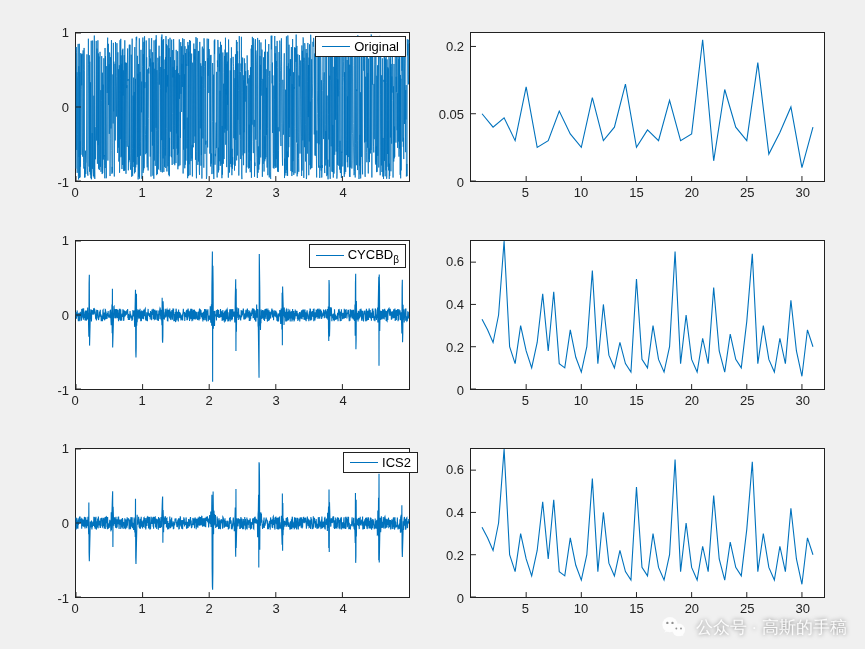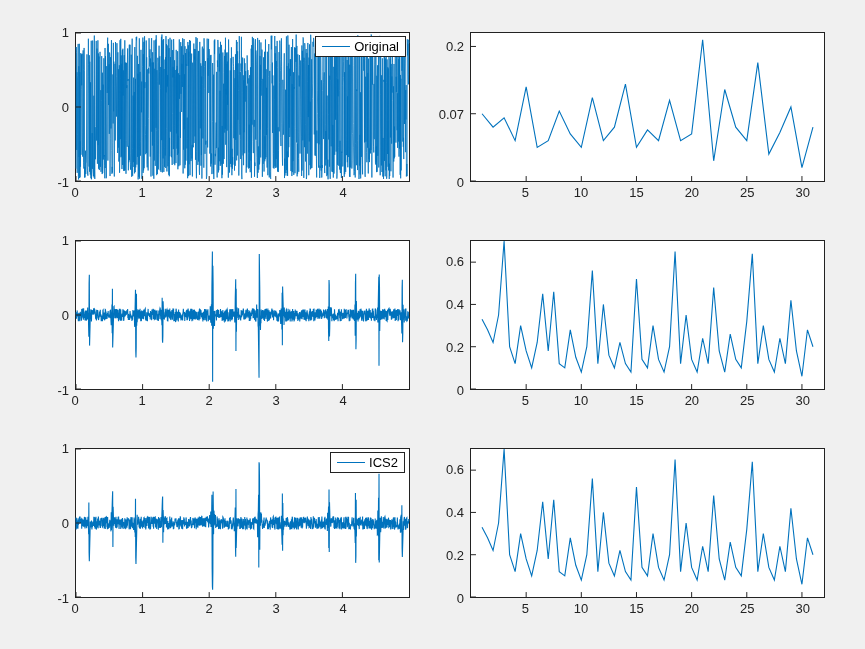--- a/index.html
+++ b/index.html
@@ -68,20 +68,33 @@
     width: 28px; height: 28px;
     opacity: 0.92;
   }
   .tick-mark { stroke: #222; stroke-width: 1; }
 </style>
 </head>
 <body>
 
 <div class="figure-area">
 
+  <div class="watermark">
+    <svg class="wm-icon" viewBox="0 0 24 24">
+      <circle cx="8.5" cy="10" r="6.5" fill="rgba(255,255,255,0.9)"></circle>
+      <circle cx="16" cy="14.5" r="5.5" fill="rgba(255,255,255,0.9)"></circle>
+      <circle cx="6.3" cy="8.5" r="1" fill="#888"></circle>
+      <circle cx="10.7" cy="8.5" r="1" fill="#888"></circle>
+      <circle cx="14" cy="13.3" r="0.8" fill="#888"></circle>
+      <circle cx="18" cy="13.3" r="0.8" fill="#888"></circle>
+      <path d="M5 15 L3.5 17 L6.5 15.5 Z" fill="rgba(255,255,255,0.9)"></path>
+      <path d="M19 18.5 L20.5 20 L18 19 Z" fill="rgba(255,255,255,0.9)"></path>
+    </svg>
+    <span>公众号 · 高斯的手稿</span>
+  </div>
 <div class="subplot" style="left: 75px; top: 32px; width: 335px; height: 150px;">
       <svg class="plot" viewBox="0 0 335 150" preserveAspectRatio="none">
         <path d="M0.00 137.48L0.24 14.19L0.48 19.72L0.72 118.51L0.96 39.77L1.20 141.73L1.44 103.23L1.68 45.48L1.92 43.25L2.16 11.08L2.39 145.37L2.63 148.48L2.87 33.67L3.11 125.55L3.35 10.96L3.59 146.96L3.83 39.67L4.07 146.22L4.31 109.79L4.55 135.53L4.79 20.45L5.03 123.42L5.27 57.46L5.51 21.66L5.75 53.05L5.99 33.49L6.23 21.01L6.47 115.42L6.70 125.32L6.94 101.24L7.18 17.61L7.42 37.09L7.66 131.45L7.90 137.41L8.14 15.15L8.38 38.13L8.62 146.44L8.86 135.88L9.10 146.35L9.34 133.38L9.58 119.27L9.82 142.90L10.06 131.39L10.30 131.30L10.54 119.68L10.78 78.12L11.02 21.67L11.25 135.64L11.49 139.62L11.73 142.91L11.97 144.58L12.21 43.80L12.45 5.81L12.69 31.74L12.93 60.94L13.17 135.40L13.41 22.52L13.65 140.58L13.89 29.09L14.13 61.34L14.37 143.49L14.61 50.02L14.85 145.27L15.09 147.27L15.33 7.84L15.56 148.27L15.80 143.20L16.04 139.72L16.28 101.41L16.52 137.68L16.76 7.63L17.00 113.61L17.24 136.25L17.48 145.08L17.72 143.82L17.96 63.56L18.20 146.48L18.44 2.60L18.68 138.27L18.92 147.94L19.16 95.46L19.40 113.38L19.64 127.96L19.87 95.08L20.11 51.81L20.35 8.00L20.59 108.99L20.83 39.31L21.07 15.81L21.31 96.61L21.55 132.52L21.79 42.39L22.03 7.41L22.27 113.65L22.51 20.70L22.75 137.60L22.99 26.42L23.23 23.90L23.47 138.90L23.71 128.40L23.95 27.20L24.19 19.10L24.42 122.97L24.66 135.62L24.90 57.94L25.14 140.70L25.38 120.61L25.62 68.42L25.86 23.42L26.10 82.36L26.34 142.98L26.58 40.23L26.82 141.93L27.06 135.61L27.30 52.31L27.54 128.19L27.78 57.35L28.02 25.63L28.26 125.21L28.50 123.67L28.73 134.40L28.97 147.24L29.21 15.19L29.45 136.84L29.69 23.42L29.93 60.11L30.17 128.20L30.41 147.23L30.65 146.01L30.89 33.63L31.13 37.56L31.37 60.80L31.61 14.52L31.85 4.72L32.09 129.29L32.33 42.86L32.57 10.95L32.81 72.97L33.05 54.68L33.28 31.71L33.52 102.24L33.76 19.77L34.00 21.99L34.24 144.97L34.48 106.59L34.72 24.55L34.96 29.72L35.20 96.78L35.44 21.34L35.68 7.19L35.92 119.41L36.16 142.74L36.40 135.67L36.64 141.50L36.88 111.43L37.12 42.01L37.36 91.70L37.59 10.00L37.83 79.35L38.07 28.97L38.31 128.95L38.55 145.44L38.79 116.54L39.03 54.52L39.27 31.23L39.51 108.85L39.75 9.20L39.99 23.05L40.23 43.04L40.47 54.72L40.71 84.69L40.95 44.24L41.19 10.32L41.43 32.76L41.67 104.48L41.90 121.59L42.14 19.57L42.38 97.73L42.62 116.20L42.86 36.71L43.10 130.29L43.34 122.75L43.58 32.69L43.82 141.65L44.06 130.14L44.30 7.30L44.54 107.56L44.78 46.25L45.02 5.94L45.26 125.93L45.50 22.70L45.74 125.04L45.98 31.10L46.22 137.90L46.45 19.80L46.69 17.19L46.93 133.77L47.17 15.92L47.41 63.42L47.65 37.94L47.89 139.71L48.13 64.06L48.37 23.29L48.61 22.39L48.85 139.59L49.09 7.39L49.33 139.16L49.57 109.06L49.81 29.92L50.05 80.95L50.29 142.66L50.53 109.10L50.76 30.21L51.00 55.79L51.24 52.97L51.48 115.28L51.72 26.42L51.96 15.68L52.20 48.69L52.44 46.62L52.68 139.16L52.92 114.42L53.16 130.99L53.40 35.62L53.64 11.87L53.88 128.90L54.12 27.54L54.36 11.92L54.60 133.12L54.84 138.49L55.08 131.16L55.31 122.26L55.55 22.02L55.79 32.51L56.03 145.75L56.27 26.91L56.51 5.72L56.75 117.00L56.99 144.73L57.23 111.75L57.47 63.41L57.71 130.94L57.95 45.21L58.19 135.71L58.43 131.32L58.67 59.77L58.91 142.26L59.15 14.28L59.39 135.44L59.62 141.01L59.86 46.42L60.10 136.22L60.34 13.49L60.58 4.12L60.82 7.29L61.06 3.74L61.30 133.38L61.54 45.49L61.78 23.16L62.02 125.54L62.26 41.31L62.50 148.39L62.74 140.60L62.98 31.41L63.22 145.77L63.46 114.78L63.70 5.39L63.93 147.63L64.17 114.86L64.41 39.52L64.65 110.07L64.89 124.30L65.13 38.37L65.37 17.07L65.61 51.60L65.85 80.39L66.09 49.22L66.33 147.86L66.57 106.16L66.81 33.72L67.05 14.39L67.29 4.61L67.53 141.77L67.77 21.52L68.01 139.18L68.25 8.94L68.48 137.06L68.72 128.60L68.96 3.31L69.20 55.85L69.44 49.87L69.68 93.50L69.92 102.68L70.16 122.85L70.40 109.51L70.64 7.57L70.88 121.53L71.12 24.60L71.36 132.67L71.60 136.16L71.84 133.41L72.08 36.80L72.32 126.51L72.56 139.34L72.79 86.62L73.03 35.42L73.27 41.02L73.51 5.28L73.75 24.03L73.99 23.39L74.23 33.91L74.47 16.59L74.71 125.29L74.95 25.89L75.19 30.05L75.43 145.47L75.67 23.88L75.91 5.51L76.15 5.10L76.39 100.08L76.63 29.89L76.87 114.09L77.11 19.48L77.34 144.63L77.58 92.63L77.82 29.79L78.06 131.51L78.30 147.73L78.54 7.45L78.78 129.21L79.02 110.66L79.26 36.21L79.50 111.41L79.74 134.67L79.98 18.82L80.22 6.70L80.46 96.08L80.70 2.25L80.94 98.97L81.18 144.06L81.42 37.68L81.65 49.15L81.89 142.91L82.13 113.34L82.37 25.12L82.61 30.12L82.85 138.28L83.09 97.48L83.33 28.74L83.57 12.86L83.81 52.33L84.05 39.03L84.29 23.58L84.53 122.89L84.77 139.23L85.01 56.46L85.25 34.45L85.49 140.90L85.73 30.71L85.96 3.91L86.20 108.60L86.44 1.53L86.68 133.32L86.92 141.33L87.16 18.36L87.40 7.24L87.64 127.14L87.88 21.61L88.12 6.09L88.36 140.82L88.60 36.53L88.84 116.24L89.08 135.67L89.32 127.92L89.56 26.94L89.80 124.17L90.04 24.57L90.28 136.84L90.51 3.11L90.75 60.22L90.99 11.20L91.23 97.09L91.47 140.34L91.71 12.61L91.95 54.27L92.19 42.71L92.43 135.14L92.67 89.86L92.91 6.31L93.15 130.29L93.39 143.76L93.63 15.35L93.87 145.17L94.11 106.25L94.35 124.96L94.59 4.85L94.82 100.05L95.06 24.38L95.30 34.32L95.54 35.07L95.78 108.85L96.02 125.85L96.26 6.74L96.50 119.40L96.74 133.74L96.98 81.33L97.22 17.30L97.46 45.05L97.70 34.35L97.94 117.69L98.18 6.12L98.42 17.17L98.66 132.69L98.90 93.60L99.14 27.66L99.37 134.00L99.61 87.88L99.85 37.49L100.09 46.59L100.33 109.52L100.57 131.86L100.81 17.10L101.05 101.79L101.29 36.37L101.53 117.20L101.77 33.34L102.01 123.68L102.25 18.46L102.49 138.12L102.73 104.20L102.97 122.01L103.21 40.78L103.45 135.03L103.68 26.88L103.92 6.49L104.16 66.69L104.40 42.62L104.64 134.04L104.88 79.98L105.12 106.40L105.36 9.26L105.60 61.66L105.84 34.75L106.08 13.47L106.32 80.03L106.56 31.22L106.80 44.60L107.04 54.66L107.28 5.31L107.52 36.11L107.76 142.40L107.99 22.15L108.23 118.28L108.47 26.21L108.71 6.09L108.95 97.62L109.19 41.82L109.43 137.10L109.67 13.44L109.91 133.53L110.15 20.30L110.39 34.24L110.63 129.36L110.87 31.83L111.11 33.17L111.35 16.10L111.59 117.00L111.83 85.73L112.07 107.09L112.31 147.18L112.54 9.10L112.78 33.39L113.02 12.54L113.26 145.05L113.50 18.94L113.74 133.06L113.98 25.11L114.22 7.08L114.46 11.82L114.70 144.08L114.94 108.32L115.18 7.94L115.42 123.95L115.66 129.78L115.90 128.83L116.14 27.83L116.38 20.86L116.62 127.21L116.85 113.36L117.09 145.43L117.33 30.08L117.57 50.49L117.81 112.99L118.05 115.82L118.29 40.59L118.53 10.67L118.77 111.44L119.01 16.14L119.25 26.95L119.49 23.99L119.73 104.78L119.97 16.40L120.21 128.48L120.45 86.91L120.69 4.15L120.93 135.09L121.17 147.25L121.40 120.42L121.64 15.81L121.88 5.24L122.12 28.34L122.36 29.27L122.60 133.74L122.84 27.44L123.08 18.47L123.32 130.26L123.56 18.11L123.80 51.52L124.04 139.76L124.28 143.75L124.52 9.02L124.76 33.71L125.00 96.62L125.24 57.48L125.48 30.73L125.71 134.48L125.95 33.30L126.19 123.75L126.43 44.16L126.67 147.57L126.91 16.39L127.15 13.81L127.39 51.85L127.63 106.86L127.87 47.98L128.11 15.86L128.35 44.36L128.59 136.53L128.83 5.38L129.07 25.35L129.31 34.04L129.55 56.40L129.79 122.49L130.03 53.74L130.26 28.41L130.50 113.09L130.74 109.13L130.98 120.42L131.22 147.81L131.46 145.42L131.70 144.46L131.94 5.69L132.18 28.62L132.42 115.98L132.66 25.52L132.90 43.42L133.14 25.15L133.38 5.94L133.62 60.78L133.86 16.22L134.10 18.11L134.34 37.33L134.57 122.19L134.81 117.07L135.05 22.72L135.29 88.93L135.53 135.33L135.77 22.19L136.01 132.45L136.25 122.09L136.49 122.42L136.73 143.00L136.97 134.48L137.21 89.64L137.45 30.41L137.69 43.21L137.93 97.83L138.17 142.60L138.41 42.25L138.65 148.01L138.88 29.83L139.12 7.50L139.36 21.42L139.60 6.52L139.84 133.50L140.08 122.47L140.32 124.84L140.56 117.99L140.80 105.40L141.04 90.74L141.28 116.58L141.52 39.40L141.76 105.53L142.00 146.41L142.24 27.83L142.48 34.38L142.72 7.06L142.96 12.93L143.20 141.33L143.43 116.27L143.67 139.10L143.91 14.35L144.15 39.00L144.39 20.99L144.63 130.02L144.87 58.55L145.11 134.68L145.35 8.94L145.59 25.93L145.83 133.14L146.07 132.18L146.31 12.06L146.55 18.14L146.79 147.15L147.03 94.19L147.27 143.60L147.51 33.47L147.74 19.75L147.98 39.75L148.22 132.54L148.46 51.42L148.70 66.11L148.94 127.75L149.18 31.01L149.42 23.24L149.66 100.97L149.90 16.79L150.14 97.15L150.38 4.78L150.62 113.22L150.86 56.64L151.10 62.30L151.34 19.84L151.58 135.91L151.82 31.21L152.06 98.92L152.29 28.95L152.53 72.82L152.77 19.66L153.01 82.44L153.25 146.63L153.49 6.59L153.73 26.23L153.97 98.76L154.21 126.68L154.45 141.45L154.69 127.32L154.93 114.45L155.17 37.85L155.41 132.63L155.65 58.18L155.89 25.54L156.13 135.96L156.37 14.51L156.60 106.43L156.84 144.14L157.08 117.34L157.32 137.60L157.56 125.75L157.80 133.45L158.04 24.17L158.28 30.94L158.52 34.11L158.76 106.61L159.00 37.56L159.24 98.92L159.48 139.45L159.72 55.28L159.96 45.85L160.20 134.60L160.44 21.52L160.68 108.29L160.91 31.10L161.15 37.40L161.39 7.10L161.63 129.10L161.87 11.68L162.11 9.02L162.35 124.13L162.59 18.49L162.83 88.00L163.07 30.75L163.31 41.79L163.55 58.30L163.79 144.48L164.03 122.80L164.27 3.18L164.51 26.71L164.75 92.86L164.99 103.14L165.23 39.56L165.46 108.24L165.70 127.76L165.94 30.92L166.18 38.87L166.42 3.87L166.66 142.98L166.90 148.09L167.14 60.39L167.38 37.25L167.62 24.90L167.86 120.96L168.10 124.12L168.34 42.90L168.58 133.96L168.82 47.88L169.06 100.57L169.30 25.74L169.54 36.50L169.77 121.88L170.01 30.58L170.25 69.61L170.49 47.23L170.73 38.65L170.97 56.97L171.21 141.57L171.45 132.23L171.69 53.53L171.93 136.27L172.17 22.72L172.41 43.62L172.65 51.18L172.89 37.56L173.13 43.17L173.37 121.99L173.61 137.34L173.85 45.99L174.09 120.78L174.32 92.94L174.56 136.74L174.80 42.71L175.04 122.30L175.28 141.08L175.52 34.68L175.76 106.56L176.00 129.31L176.24 15.88L176.48 146.75L176.72 12.27L176.96 54.05L177.20 92.89L177.44 3.94L177.68 29.60L177.92 95.08L178.16 109.92L178.40 121.72L178.63 5.37L178.87 8.20L179.11 95.05L179.35 88.12L179.59 145.70L179.83 131.28L180.07 134.79L180.31 13.38L180.55 6.22L180.79 107.97L181.03 17.72L181.27 22.15L181.51 31.49L181.75 109.17L181.99 126.41L182.23 139.24L182.47 146.94L182.71 5.01L182.94 63.97L183.18 141.60L183.42 114.93L183.66 128.96L183.90 138.50L184.14 125.34L184.38 7.04L184.62 133.16L184.86 129.49L185.10 23.18L185.34 97.85L185.58 32.26L185.82 126.12L186.06 9.55L186.30 63.53L186.54 48.43L186.78 23.14L187.02 16.80L187.26 17.97L187.49 145.75L187.73 63.08L187.97 46.51L188.21 132.67L188.45 126.68L188.69 24.68L188.93 102.92L189.17 140.43L189.41 123.63L189.65 19.03L189.89 130.02L190.13 104.66L190.37 127.87L190.61 6.56L190.85 118.04L191.09 125.88L191.33 36.81L191.57 103.30L191.80 55.55L192.04 124.18L192.28 136.40L192.52 19.01L192.76 96.94L193.00 144.16L193.24 126.62L193.48 44.03L193.72 20.21L193.96 11.17L194.20 46.58L194.44 146.36L194.68 108.32L194.92 38.43L195.16 116.35L195.40 140.18L195.64 146.47L195.88 147.82L196.12 30.74L196.35 2.77L196.59 16.60L196.83 5.12L197.07 2.76L197.31 51.06L197.55 29.95L197.79 101.29L198.03 42.94L198.27 123.62L198.51 136.74L198.75 122.39L198.99 53.33L199.23 137.46L199.47 131.48L199.71 67.50L199.95 3.05L200.19 135.12L200.43 20.48L200.66 30.49L200.90 136.78L201.14 13.29L201.38 127.75L201.62 28.33L201.86 86.77L202.10 136.19L202.34 8.03L202.58 34.88L202.82 140.39L203.06 119.12L203.30 95.49L203.54 140.92L203.78 119.14L204.02 101.07L204.26 19.39L204.50 99.66L204.74 50.35L204.97 7.68L205.21 10.73L205.45 26.81L205.69 37.84L205.93 105.83L206.17 114.55L206.41 47.36L206.65 5.40L206.89 34.18L207.13 91.45L207.37 114.82L207.61 127.49L207.85 134.39L208.09 47.46L208.33 56.17L208.57 103.10L208.81 100.35L209.05 85.19L209.29 34.48L209.52 20.56L209.76 147.01L210.00 127.28L210.24 144.47L210.48 108.65L210.72 57.46L210.96 135.52L211.20 141.91L211.44 48.62L211.68 3.44L211.92 138.99L212.16 33.43L212.40 144.58L212.64 120.08L212.88 144.77L213.12 2.49L213.36 13.78L213.60 125.87L213.83 30.78L214.07 115.76L214.31 11.89L214.55 95.96L214.79 36.23L215.03 105.40L215.27 102.81L215.51 26.60L215.75 43.67L215.99 26.81L216.23 139.93L216.47 30.36L216.71 14.24L216.95 106.25L217.19 144.97L217.43 51.66L217.67 141.03L217.91 6.13L218.15 129.89L218.38 129.64L218.62 105.39L218.86 39.81L219.10 143.82L219.34 54.93L219.58 56.46L219.82 14.55L220.06 95.19L220.30 142.13L220.54 96.41L220.78 14.94L221.02 21.17L221.26 29.25L221.50 1.61L221.74 35.15L221.98 110.92L222.22 13.09L222.46 145.29L222.69 112.20L222.93 142.71L223.17 21.65L223.41 38.75L223.65 100.47L223.89 127.32L224.13 140.68L224.37 43.03L224.61 54.19L224.85 22.33L225.09 33.17L225.33 122.19L225.57 67.06L225.81 43.52L226.05 27.88L226.29 85.81L226.53 104.73L226.77 122.98L227.01 144.93L227.24 12.62L227.48 139.40L227.72 18.05L227.96 33.46L228.20 108.80L228.44 4.47L228.68 5.52L228.92 29.98L229.16 146.88L229.40 25.12L229.64 98.10L229.88 115.70L230.12 10.29L230.36 13.78L230.60 27.71L230.84 130.23L231.08 92.87L231.32 21.18L231.55 16.23L231.79 148.03L232.03 145.49L232.27 20.16L232.51 66.07L232.75 122.21L232.99 48.88L233.23 10.10L233.47 42.43L233.71 85.09L233.95 32.44L234.19 144.17L234.43 24.90L234.67 109.96L234.91 11.51L235.15 44.25L235.39 133.97L235.63 69.71L235.86 138.18L236.10 1.77L236.34 10.65L236.58 137.11L236.82 55.88L237.06 26.66L237.30 136.78L237.54 125.75L237.78 66.27L238.02 50.75L238.26 9.04L238.50 9.06L238.74 13.86L238.98 4.98L239.22 6.53L239.46 14.78L239.70 102.82L239.94 21.56L240.18 20.72L240.41 124.15L240.65 22.77L240.89 122.90L241.13 124.35L241.37 9.48L241.61 121.51L241.85 127.00L242.09 146.42L242.33 98.85L242.57 111.73L242.81 81.39L243.05 57.85L243.29 4.52L243.53 5.26L243.77 44.51L244.01 136.46L244.25 10.20L244.49 112.90L244.72 21.62L244.96 85.90L245.20 146.92L245.44 134.31L245.68 136.81L245.92 134.47L246.16 18.60L246.40 43.44L246.64 139.49L246.88 47.88L247.12 146.41L247.36 146.44L247.60 133.84L247.84 136.72L248.08 58.04L248.32 39.21L248.56 21.55L248.80 50.14L249.04 107.49L249.27 52.60L249.51 44.11L249.75 39.93L249.99 135.97L250.23 141.96L250.47 6.69L250.71 5.05L250.95 93.16L251.19 134.28L251.43 99.31L251.67 128.31L251.91 9.20L252.15 128.27L252.39 145.06L252.63 63.45L252.87 143.64L253.11 137.18L253.35 128.38L253.58 148.26L253.82 19.07L254.06 82.42L254.30 107.91L254.54 20.50L254.78 6.11L255.02 135.44L255.26 43.29L255.50 141.28L255.74 147.81L255.98 5.05L256.22 47.45L256.46 47.96L256.70 114.86L256.94 20.31L257.18 17.67L257.42 140.49L257.66 104.86L257.89 17.19L258.13 140.95L258.37 93.16L258.61 104.89L258.85 146.56L259.09 135.47L259.33 34.27L259.57 142.50L259.81 6.58L260.05 33.57L260.29 123.50L260.53 22.75L260.77 30.51L261.01 87.88L261.25 3.84L261.49 19.21L261.73 120.22L261.97 5.76L262.21 45.20L262.44 147.60L262.68 142.70L262.92 23.41L263.16 133.64L263.40 46.91L263.64 64.18L263.88 15.71L264.12 116.47L264.36 134.55L264.60 123.29L264.84 58.14L265.08 5.65L265.32 138.40L265.56 109.25L265.80 139.49L266.04 141.96L266.28 130.96L266.52 17.35L266.75 104.36L266.99 146.91L267.23 120.32L267.47 121.36L267.71 15.61L267.95 23.76L268.19 52.82L268.43 135.28L268.67 50.72L268.91 45.28L269.15 29.28L269.39 20.34L269.63 5.16L269.87 145.82L270.11 39.72L270.35 143.04L270.59 121.16L270.83 8.62L271.07 132.85L271.30 140.76L271.54 30.69L271.78 16.76L272.02 123.78L272.26 123.67L272.50 103.98L272.74 27.36L272.98 130.96L273.22 64.12L273.46 136.09L273.70 15.56L273.94 125.71L274.18 15.90L274.42 13.77L274.66 19.72L274.90 88.43L275.14 145.48L275.38 32.17L275.61 145.93L275.85 16.71L276.09 23.24L276.33 136.34L276.57 103.79L276.81 99.01L277.05 22.73L277.29 51.74L277.53 137.40L277.77 129.22L278.01 101.96L278.25 16.25L278.49 13.83L278.73 32.69L278.97 91.52L279.21 116.50L279.45 137.76L279.69 144.08L279.92 143.22L280.16 140.43L280.40 4.96L280.64 56.23L280.88 146.44L281.12 111.94L281.36 21.78L281.60 4.92L281.84 112.99L282.08 134.02L282.32 57.33L282.56 58.67L282.80 3.17L283.04 109.09L283.28 138.93L283.52 2.37L283.76 17.41L284.00 14.08L284.24 6.43L284.47 11.78L284.71 147.98L284.95 7.97L285.19 8.53L285.43 134.49L285.67 103.28L285.91 143.42L286.15 60.10L286.39 147.41L286.63 101.37L286.87 13.07L287.11 125.57L287.35 6.76L287.59 5.88L287.83 124.92L288.07 133.15L288.31 143.24L288.55 32.41L288.78 9.61L289.02 7.93L289.26 25.76L289.50 38.22L289.74 3.19L289.98 22.68L290.22 110.89L290.46 10.59L290.70 143.29L290.94 145.81L291.18 96.45L291.42 44.28L291.66 110.23L291.90 27.91L292.14 5.30L292.38 121.22L292.62 130.96L292.86 100.47L293.10 11.84L293.33 116.28L293.57 40.50L293.81 94.57L294.05 142.36L294.29 25.95L294.53 85.76L294.77 127.99L295.01 116.95L295.25 130.85L295.49 57.71L295.73 9.58L295.97 34.93L296.21 122.08L296.45 6.40L296.69 118.52L296.93 1.50L297.17 1.87L297.41 4.85L297.64 146.44L297.88 11.90L298.12 52.26L298.36 9.77L298.60 17.01L298.84 43.60L299.08 106.97L299.32 114.76L299.56 121.09L299.80 51.64L300.04 107.60L300.28 57.83L300.52 31.58L300.76 21.73L301.00 98.09L301.24 131.98L301.48 133.32L301.72 22.71L301.95 130.53L302.19 114.94L302.43 141.01L302.67 43.35L302.91 140.67L303.15 44.34L303.39 32.72L303.63 124.52L303.87 47.65L304.11 40.93L304.35 4.73L304.59 136.29L304.83 31.72L305.07 23.60L305.31 15.95L305.55 2.92L305.79 23.85L306.03 144.18L306.27 62.62L306.50 12.26L306.74 92.07L306.98 102.79L307.22 134.25L307.46 42.86L307.70 140.83L307.94 140.05L308.18 25.66L308.42 123.80L308.66 145.54L308.90 106.37L309.14 129.57L309.38 147.90L309.62 47.49L309.86 49.46L310.10 12.58L310.34 129.66L310.58 8.51L310.81 139.41L311.05 145.23L311.29 25.89L311.53 108.14L311.77 139.28L312.01 8.62L312.25 50.12L312.49 147.72L312.73 145.17L312.97 26.74L313.21 47.86L313.45 122.64L313.69 34.68L313.93 135.58L314.17 35.95L314.41 139.26L314.65 124.11L314.89 11.60L315.13 147.94L315.36 132.44L315.60 144.89L315.84 43.17L316.08 26.13L316.32 105.85L316.56 9.27L316.80 140.18L317.04 31.33L317.28 33.98L317.52 112.13L317.76 44.07L318.00 60.45L318.24 5.64L318.48 29.83L318.72 68.54L318.96 146.51L319.20 93.87L319.44 54.07L319.67 130.26L319.91 31.41L320.15 127.06L320.39 94.83L320.63 125.54L320.87 47.73L321.11 11.55L321.35 9.47L321.59 25.71L321.83 111.09L322.07 44.39L322.31 59.92L322.55 3.33L322.79 36.28L323.03 98.58L323.27 61.07L323.51 116.40L323.75 42.83L323.98 19.21L324.22 107.81L324.46 109.99L324.70 26.44L324.94 125.30L325.18 15.71L325.42 117.35L325.66 4.07L325.90 89.54L326.14 143.75L326.38 42.53L326.62 147.30L326.86 46.38L327.10 139.27L327.34 14.33L327.58 8.41L327.82 38.22L328.06 36.06L328.30 9.11L328.53 10.79L328.77 110.04L329.01 8.00L329.25 115.38L329.49 106.20L329.73 127.78L329.97 12.20L330.21 3.18L330.45 92.22L330.69 38.46L330.93 30.91L331.17 8.41L331.41 120.78L331.65 57.88L331.89 87.66L332.13 52.77L332.37 145.40L332.61 140.64L332.84 132.72L333.08 145.09L333.32 6.35L333.56 22.71L333.80 17.94L334.04 10.66L334.28 41.82L334.52 52.03L334.76 6.80L335.00 10.16" fill="none" stroke="#0072bd" stroke-width="0.8"></path>
         <line x1="0" x2="0" y1="150" y2="145" class="tick-mark"></line>
         <line x1="67" x2="67" y1="150" y2="145" class="tick-mark"></line>
         <line x1="134" x2="134" y1="150" y2="145" class="tick-mark"></line>
         <line x1="201" x2="201" y1="150" y2="145" class="tick-mark"></line>
         <line x1="268" x2="268" y1="150" y2="145" class="tick-mark"></line>
         <line y1="150" y2="150" x1="0" x2="5" class="tick-mark"></line>
         <line y1="75" y2="75" x1="0" x2="5" class="tick-mark"></line>
@@ -114,21 +127,21 @@
         <line y1="13.636363636363626" y2="13.636363636363626" x1="0" x2="5" class="tick-mark"></line>
       </svg>
     </div>
     <div class="axis-label xtick" style="left: 525.469px; top: 185px;">5</div>
     <div class="axis-label xtick" style="left: 580.938px; top: 185px;">10</div>
     <div class="axis-label xtick" style="left: 636.406px; top: 185px;">15</div>
     <div class="axis-label xtick" style="left: 691.875px; top: 185px;">20</div>
     <div class="axis-label xtick" style="left: 747.344px; top: 185px;">25</div>
     <div class="axis-label xtick" style="left: 802.812px; top: 185px;">30</div>
     <div class="axis-label ytick" style="right: 401px; top: 182px;">0</div>
-    <div class="axis-label ytick" style="right: 401px; top: 113.818px;">0.07</div>
+    <div class="axis-label ytick" style="right: 401px; top: 113.818px;">0.05</div>
     <div class="axis-label ytick" style="right: 401px; top: 45.6364px;">0.2</div>
     <div class="subplot" style="left: 75px; top: 240px; width: 335px; height: 150px;">
       <svg class="plot" viewBox="0 0 335 150" preserveAspectRatio="none">
         <path d="M0.00 72.20L0.24 73.94L0.48 78.83L0.72 72.46L0.96 73.23L1.20 70.35L1.44 76.42L1.68 74.87L1.92 73.43L2.16 78.17L2.39 81.26L2.63 80.26L2.87 72.79L3.11 74.39L3.35 73.22L3.59 77.04L3.83 81.39L4.07 79.04L4.31 71.65L4.55 74.17L4.79 72.76L5.03 75.61L5.27 73.57L5.51 80.71L5.75 68.86L5.99 76.73L6.23 69.52L6.47 68.47L6.70 73.24L6.94 78.33L7.18 69.47L7.42 79.80L7.66 68.28L7.90 78.01L8.14 71.42L8.38 75.54L8.62 76.60L8.86 76.53L9.10 80.56L9.34 76.48L9.58 70.54L9.82 75.90L10.06 71.13L10.30 80.71L10.54 79.72L10.78 70.58L11.02 79.34L11.25 74.38L11.49 79.43L11.73 67.46L11.97 77.77L12.21 78.50L12.45 72.67L12.69 87.16L12.93 96.99L13.17 43.19L13.41 34.14L13.65 106.03L13.89 96.20L14.13 86.37L14.37 76.54L14.61 74.40L14.85 70.11L15.09 69.28L15.33 75.88L15.56 81.63L15.80 71.78L16.04 70.97L16.28 70.13L16.52 71.36L16.76 72.28L17.00 74.75L17.24 72.36L17.48 72.90L17.72 68.30L17.96 74.28L18.20 73.68L18.44 70.83L18.68 69.21L18.92 69.65L19.16 72.50L19.40 72.43L19.64 76.91L19.87 79.33L20.11 78.15L20.35 74.63L20.59 80.48L20.83 69.77L21.07 78.58L21.31 73.28L21.55 75.38L21.79 69.97L22.03 71.42L22.27 74.76L22.51 79.23L22.75 80.11L22.99 78.02L23.23 77.23L23.47 76.81L23.71 71.36L23.95 73.28L24.19 75.45L24.42 69.59L24.66 76.78L24.90 74.04L25.14 75.75L25.38 81.43L25.62 76.38L25.86 75.50L26.10 80.68L26.34 79.94L26.58 81.24L26.82 78.95L27.06 70.19L27.30 69.86L27.54 79.36L27.78 75.49L28.02 74.00L28.26 75.19L28.50 72.53L28.73 80.39L28.97 78.58L29.21 77.34L29.45 69.39L29.69 69.63L29.93 79.23L30.17 71.49L30.41 75.08L30.65 75.04L30.89 74.86L31.13 79.00L31.37 77.53L31.61 73.52L31.85 72.76L32.09 75.50L32.33 70.88L32.57 75.43L32.81 76.64L33.05 77.60L33.28 75.54L33.52 74.62L33.76 77.54L34.00 75.39L34.24 70.39L34.48 78.24L34.72 69.57L34.96 74.08L35.20 81.41L35.44 85.41L35.68 76.53L35.92 77.47L36.16 64.49L36.40 93.55L36.64 48.41L36.88 107.87L37.12 99.82L37.36 91.78L37.59 83.74L37.83 74.30L38.07 66.47L38.31 66.14L38.55 73.40L38.79 71.39L39.03 78.23L39.27 69.04L39.51 74.39L39.75 77.10L39.99 77.50L40.23 72.66L40.47 68.84L40.71 77.71L40.95 74.07L41.19 68.95L41.43 70.88L41.67 78.07L41.90 76.90L42.14 70.07L42.38 73.72L42.62 79.60L42.86 81.23L43.10 74.88L43.34 79.79L43.58 68.60L43.82 78.12L44.06 73.73L44.30 68.71L44.54 79.29L44.78 80.85L45.02 69.34L45.26 79.79L45.50 78.00L45.74 77.49L45.98 80.85L46.22 75.12L46.45 73.51L46.69 74.55L46.93 76.88L47.17 69.29L47.41 75.48L47.65 69.78L47.89 80.86L48.13 80.28L48.37 76.53L48.61 75.57L48.85 70.35L49.09 76.87L49.33 71.42L49.57 71.50L49.81 75.62L50.05 71.32L50.29 72.87L50.53 74.99L50.76 72.19L51.00 73.52L51.24 70.03L51.48 73.61L51.72 72.69L51.96 68.91L52.20 78.04L52.44 75.48L52.68 80.15L52.92 73.89L53.16 76.20L53.40 75.32L53.64 78.58L53.88 79.99L54.12 77.83L54.36 71.09L54.60 74.05L54.84 75.55L55.08 75.18L55.31 77.30L55.55 78.49L55.79 77.57L56.03 75.52L56.27 80.94L56.51 76.54L56.75 79.23L56.99 79.85L57.23 70.06L57.47 71.69L57.71 76.39L57.95 71.84L58.19 72.24L58.43 71.17L58.67 70.93L58.91 84.99L59.15 87.10L59.39 70.96L59.62 60.24L59.86 49.51L60.10 111.21L60.34 118.07L60.58 107.35L60.82 53.37L61.06 85.90L61.30 74.82L61.54 82.32L61.78 77.57L62.02 71.96L62.26 69.16L62.50 74.43L62.74 70.24L62.98 77.56L63.22 78.22L63.46 77.81L63.70 69.95L63.93 77.96L64.17 74.13L64.41 68.57L64.65 79.08L64.89 74.62L65.13 81.31L65.37 71.33L65.61 79.56L65.85 79.89L66.09 71.26L66.33 71.49L66.57 77.50L66.81 78.85L67.05 71.09L67.29 74.43L67.53 70.58L67.77 75.60L68.01 79.17L68.25 69.48L68.48 70.66L68.72 76.27L68.96 72.50L69.20 71.90L69.44 68.96L69.68 68.51L69.92 78.21L70.16 80.48L70.40 78.92L70.64 78.65L70.88 79.70L71.12 72.26L71.36 81.07L71.60 77.01L71.84 81.41L72.08 74.93L72.32 72.67L72.56 68.82L72.79 75.69L73.03 73.73L73.27 73.37L73.51 73.74L73.75 73.78L73.99 77.10L74.23 73.55L74.47 75.01L74.71 79.52L74.95 70.90L75.19 73.73L75.43 73.29L75.67 73.00L75.91 77.26L76.15 80.20L76.39 69.51L76.63 72.06L76.87 75.06L77.11 70.16L77.34 71.49L77.58 68.70L77.82 79.01L78.06 75.05L78.30 70.00L78.54 70.27L78.78 80.41L79.02 71.52L79.26 79.14L79.50 69.70L79.74 78.96L79.98 71.49L80.22 78.72L80.46 79.91L80.70 70.79L80.94 73.83L81.18 74.78L81.42 70.28L81.65 73.52L81.89 80.20L82.13 75.79L82.37 75.32L82.61 80.49L82.85 80.48L83.09 78.91L83.33 70.40L83.57 79.13L83.81 75.46L84.05 74.10L84.29 69.36L84.53 68.09L84.77 68.64L85.01 73.94L85.25 79.08L85.49 69.76L85.73 80.24L85.96 78.81L86.20 78.27L86.44 85.41L86.68 57.44L86.92 99.71L87.16 103.14L87.40 95.99L87.64 61.15L87.88 68.30L88.12 72.85L88.36 72.19L88.60 78.77L88.84 78.99L89.08 77.61L89.32 76.60L89.56 76.79L89.80 68.78L90.04 72.05L90.28 77.40L90.51 76.40L90.75 75.98L90.99 74.63L91.23 69.87L91.47 69.34L91.71 71.76L91.95 80.98L92.19 76.96L92.43 81.59L92.67 69.53L92.91 74.54L93.15 76.62L93.39 75.27L93.63 70.02L93.87 76.99L94.11 77.35L94.35 68.45L94.59 78.89L94.82 72.98L95.06 72.65L95.30 80.06L95.54 79.54L95.78 74.96L96.02 72.90L96.26 71.49L96.50 70.04L96.74 76.54L96.98 79.81L97.22 73.79L97.46 69.60L97.70 70.00L97.94 71.01L98.18 68.48L98.42 81.31L98.66 73.92L98.90 75.82L99.14 80.97L99.37 78.40L99.61 76.43L99.85 72.07L100.09 81.68L100.33 81.64L100.57 69.61L100.81 68.59L101.05 72.71L101.29 71.40L101.53 80.49L101.77 76.29L102.01 76.64L102.25 71.81L102.49 77.19L102.73 75.93L102.97 81.52L103.21 69.53L103.45 74.15L103.68 76.92L103.92 76.89L104.16 77.70L104.40 72.05L104.64 78.34L104.88 73.03L105.12 74.95L105.36 75.29L105.60 80.50L105.84 76.23L106.08 76.06L106.32 79.15L106.56 79.70L106.80 74.26L107.04 77.78L107.28 80.51L107.52 73.08L107.76 72.45L107.99 68.72L108.23 71.78L108.47 73.58L108.71 72.37L108.95 76.39L109.19 71.85L109.43 81.04L109.67 74.14L109.91 75.88L110.15 72.79L110.39 76.94L110.63 75.39L110.87 70.61L111.11 77.54L111.35 69.76L111.59 80.35L111.83 75.32L112.07 80.35L112.31 69.43L112.54 78.49L112.78 68.51L113.02 70.75L113.26 71.95L113.50 73.91L113.74 76.69L113.98 74.71L114.22 81.10L114.46 70.73L114.70 79.61L114.94 70.87L115.18 72.82L115.42 68.67L115.66 74.23L115.90 78.94L116.14 77.67L116.38 68.77L116.62 81.20L116.85 69.20L117.09 70.90L117.33 75.71L117.57 80.55L117.81 71.16L118.05 75.26L118.29 69.70L118.53 79.00L118.77 76.27L119.01 71.25L119.25 69.63L119.49 79.34L119.73 72.34L119.97 79.67L120.21 71.21L120.45 73.48L120.69 74.53L120.93 78.69L121.17 76.30L121.40 72.64L121.64 72.00L121.88 79.60L122.12 78.38L122.36 80.10L122.60 79.14L122.84 77.63L123.08 71.59L123.32 74.12L123.56 75.48L123.80 80.44L124.04 69.93L124.28 68.52L124.52 77.19L124.76 79.23L125.00 69.11L125.24 75.28L125.48 70.21L125.71 70.46L125.95 72.46L126.19 77.38L126.43 74.99L126.67 74.20L126.91 73.00L127.15 79.21L127.39 72.91L127.63 81.62L127.87 72.69L128.11 72.58L128.35 77.77L128.59 80.05L128.83 71.16L129.07 80.38L129.31 68.90L129.55 74.77L129.79 78.24L130.03 75.44L130.26 69.46L130.50 80.32L130.74 68.98L130.98 71.35L131.22 72.80L131.46 81.46L131.70 70.36L131.94 75.06L132.18 73.46L132.42 71.83L132.66 69.11L132.90 76.52L133.14 81.31L133.38 75.62L133.62 78.17L133.86 75.48L134.10 78.05L134.34 79.04L134.57 79.89L134.81 77.77L135.05 66.23L135.29 74.17L135.53 82.78L135.77 78.82L136.01 71.36L136.25 64.15L136.49 85.85L136.73 46.28L136.97 28.41L137.21 10.54L137.45 142.67L137.69 25.20L137.93 43.07L138.17 89.06L138.41 73.06L138.65 85.83L138.88 79.34L139.12 71.03L139.36 86.16L139.60 74.04L139.84 70.74L140.08 76.48L140.32 75.33L140.56 74.28L140.80 76.38L141.04 75.70L141.28 80.49L141.52 69.84L141.76 77.27L142.00 73.66L142.24 76.56L142.48 69.10L142.72 76.95L142.96 74.19L143.20 72.32L143.43 70.02L143.67 78.01L143.91 74.05L144.15 74.86L144.39 77.58L144.63 76.62L144.87 74.62L145.11 77.21L145.35 68.83L145.59 76.70L145.83 76.62L146.07 70.71L146.31 73.62L146.55 73.67L146.79 71.50L147.03 81.15L147.27 76.56L147.51 75.31L147.74 69.86L147.98 79.93L148.22 77.51L148.46 78.82L148.70 72.62L148.94 80.90L149.18 81.32L149.42 71.39L149.66 79.18L149.90 71.76L150.14 70.53L150.38 81.51L150.62 78.82L150.86 77.21L151.10 69.35L151.34 78.30L151.58 79.15L151.82 70.05L152.06 69.17L152.29 70.08L152.53 77.23L152.77 81.60L153.01 72.23L153.25 77.96L153.49 81.27L153.73 79.04L153.97 77.91L154.21 79.11L154.45 75.02L154.69 69.09L154.93 79.15L155.17 81.64L155.41 73.19L155.65 76.60L155.89 68.96L156.13 74.60L156.37 79.13L156.60 79.46L156.84 70.63L157.08 69.15L157.32 79.48L157.56 74.73L157.80 68.92L158.04 76.68L158.28 76.20L158.52 74.27L158.76 75.16L159.00 71.41L159.24 72.78L159.48 76.00L159.72 82.59L159.96 81.65L160.20 58.52L160.44 48.69L160.68 38.86L160.91 111.53L161.15 48.30L161.39 91.88L161.63 67.95L161.87 69.38L162.11 67.40L162.35 74.61L162.59 74.26L162.83 77.92L163.07 72.02L163.31 80.16L163.55 68.26L163.79 74.74L164.03 76.72L164.27 74.51L164.51 75.75L164.75 78.24L164.99 78.75L165.23 76.15L165.46 75.52L165.70 80.58L165.94 76.22L166.18 70.08L166.42 74.76L166.66 77.36L166.90 73.71L167.14 70.94L167.38 75.41L167.62 72.44L167.86 70.92L168.10 70.24L168.34 68.55L168.58 70.00L168.82 78.93L169.06 79.11L169.30 78.04L169.54 75.23L169.77 74.43L170.01 73.31L170.25 79.33L170.49 78.06L170.73 72.06L170.97 69.77L171.21 76.83L171.45 74.04L171.69 71.89L171.93 78.28L172.17 70.01L172.41 68.38L172.65 71.02L172.89 76.81L173.13 70.01L173.37 76.54L173.61 71.82L173.85 77.98L174.09 72.49L174.32 81.01L174.56 73.26L174.80 70.60L175.04 80.95L175.28 79.21L175.52 72.42L175.76 79.39L176.00 72.89L176.24 73.95L176.48 76.05L176.72 72.78L176.96 70.36L177.20 74.11L177.44 68.31L177.68 69.88L177.92 72.32L178.16 78.37L178.40 69.66L178.63 68.51L178.87 78.03L179.11 69.12L179.35 70.78L179.59 77.94L179.83 80.10L180.07 70.42L180.31 71.19L180.55 80.69L180.79 81.14L181.03 81.08L181.27 73.43L181.51 73.48L181.75 64.35L181.99 75.86L182.23 77.74L182.47 73.35L182.71 68.94L182.94 70.26L183.18 85.78L183.42 87.68L183.66 104.66L183.90 121.63L184.14 138.61L184.38 13.09L184.62 30.06L184.86 47.04L185.10 85.98L185.34 75.89L185.58 90.15L185.82 78.90L186.06 83.41L186.30 69.32L186.54 75.92L186.78 79.01L187.02 73.48L187.26 73.76L187.49 71.27L187.73 70.03L187.97 78.51L188.21 70.02L188.45 78.64L188.69 74.77L188.93 80.07L189.17 76.19L189.41 70.61L189.65 81.09L189.89 69.45L190.13 77.26L190.37 68.97L190.61 77.51L190.85 69.80L191.09 79.01L191.33 68.51L191.57 69.14L191.80 70.26L192.04 70.83L192.28 73.39L192.52 81.68L192.76 78.13L193.00 68.52L193.24 73.28L193.48 81.09L193.72 73.04L193.96 72.71L194.20 70.21L194.44 78.80L194.68 79.32L194.92 77.96L195.16 74.94L195.40 71.66L195.64 73.02L195.88 78.47L196.12 72.99L196.35 72.85L196.59 74.43L196.83 70.35L197.07 68.36L197.31 72.13L197.55 75.37L197.79 77.60L198.03 69.75L198.27 73.50L198.51 71.03L198.75 80.18L198.99 73.52L199.23 75.63L199.47 74.92L199.71 73.70L199.95 70.23L200.19 75.86L200.43 76.50L200.66 71.72L200.90 74.76L201.14 70.83L201.38 76.40L201.62 77.75L201.86 72.16L202.10 80.74L202.34 77.76L202.58 80.75L202.82 81.51L203.06 75.74L203.30 74.21L203.54 74.38L203.78 81.49L204.02 74.41L204.26 75.01L204.50 73.12L204.74 76.59L204.97 69.95L205.21 75.80L205.45 70.27L205.69 78.93L205.93 84.08L206.17 72.93L206.41 68.36L206.65 69.79L206.89 68.43L207.13 89.61L207.37 52.35L207.61 105.69L207.85 46.24L208.09 54.28L208.33 62.32L208.57 70.36L208.81 76.12L209.05 75.20L209.29 85.02L209.52 67.34L209.76 72.88L210.00 74.94L210.24 77.41L210.48 71.68L210.72 74.05L210.96 81.52L211.20 79.86L211.44 69.78L211.68 69.35L211.92 81.50L212.16 74.13L212.40 71.78L212.64 79.47L212.88 79.64L213.12 80.61L213.36 68.59L213.60 78.81L213.83 80.35L214.07 71.09L214.31 78.74L214.55 77.40L214.79 75.96L215.03 69.51L215.27 76.33L215.51 81.61L215.75 72.08L215.99 76.65L216.23 78.60L216.47 71.16L216.71 72.21L216.95 72.43L217.19 81.55L217.43 80.78L217.67 72.43L217.91 68.88L218.15 73.28L218.38 75.91L218.62 79.78L218.86 78.72L219.10 70.88L219.34 81.66L219.58 73.25L219.82 80.51L220.06 72.97L220.30 78.75L220.54 69.35L220.78 75.02L221.02 76.35L221.26 71.68L221.50 76.34L221.74 70.63L221.98 75.81L222.22 72.48L222.46 72.11L222.69 78.95L222.93 74.05L223.17 81.07L223.41 73.14L223.65 79.97L223.89 74.68L224.13 75.82L224.37 78.58L224.61 78.41L224.85 71.94L225.09 81.63L225.33 78.52L225.57 75.65L225.81 77.43L226.05 72.73L226.29 72.30L226.53 78.80L226.77 76.07L227.01 74.50L227.24 70.01L227.48 79.41L227.72 73.13L227.96 73.07L228.20 77.08L228.44 69.27L228.68 70.36L228.92 69.87L229.16 75.54L229.40 79.88L229.64 79.34L229.88 78.93L230.12 69.32L230.36 69.99L230.60 77.32L230.84 80.25L231.08 72.24L231.32 79.83L231.55 81.34L231.79 77.83L232.03 79.15L232.27 71.38L232.51 70.31L232.75 73.25L232.99 74.11L233.23 75.89L233.47 79.38L233.71 76.48L233.95 75.77L234.19 81.37L234.43 74.80L234.67 72.75L234.91 71.34L235.15 78.85L235.39 68.46L235.63 80.55L235.86 68.68L236.10 78.15L236.34 80.59L236.58 71.25L236.82 77.54L237.06 79.86L237.30 72.02L237.54 74.40L237.78 73.90L238.02 70.91L238.26 75.61L238.50 77.05L238.74 68.96L238.98 70.73L239.22 81.27L239.46 68.32L239.70 80.24L239.94 79.60L240.18 79.63L240.41 80.50L240.65 72.28L240.89 77.61L241.13 75.35L241.37 78.32L241.61 69.55L241.85 74.20L242.09 70.01L242.33 74.31L242.57 76.85L242.81 73.34L243.05 68.66L243.29 78.84L243.53 77.47L243.77 75.90L244.01 69.48L244.25 73.73L244.49 68.41L244.72 78.59L244.96 77.07L245.20 77.02L245.44 78.69L245.68 69.46L245.92 71.87L246.16 69.34L246.40 76.39L246.64 74.18L246.88 70.67L247.12 78.94L247.36 74.68L247.60 77.34L247.84 75.83L248.08 74.30L248.32 72.61L248.56 75.34L248.80 75.03L249.04 69.39L249.27 73.44L249.51 72.04L249.75 78.17L249.99 77.07L250.23 72.59L250.47 70.90L250.71 69.94L250.95 72.58L251.19 69.27L251.43 77.72L251.67 75.14L251.91 71.17L252.15 78.50L252.39 77.60L252.63 71.72L252.87 69.72L253.11 69.06L253.35 79.69L253.58 79.21L253.82 66.45L254.06 92.49L254.30 101.42L254.54 39.64L254.78 44.29L255.02 96.77L255.26 87.84L255.50 71.10L255.74 71.44L255.98 67.24L256.22 74.50L256.46 76.30L256.70 67.37L256.94 68.58L257.18 75.42L257.42 81.23L257.66 76.80L257.89 78.13L258.13 74.35L258.37 77.62L258.61 77.73L258.85 73.61L259.09 80.28L259.33 74.05L259.57 78.46L259.81 81.24L260.05 69.13L260.29 72.68L260.53 80.11L260.77 78.01L261.01 79.88L261.25 74.42L261.49 79.73L261.73 76.59L261.97 77.09L262.21 77.96L262.44 79.14L262.68 77.65L262.92 78.08L263.16 72.77L263.40 75.48L263.64 81.40L263.88 74.30L264.12 69.34L264.36 75.30L264.60 68.84L264.84 70.69L265.08 71.89L265.32 78.35L265.56 74.13L265.80 81.34L266.04 74.83L266.28 71.41L266.52 78.04L266.75 81.14L266.99 69.29L267.23 72.89L267.47 73.56L267.71 75.58L267.95 73.27L268.19 79.36L268.43 74.14L268.67 72.74L268.91 77.46L269.15 76.38L269.39 78.00L269.63 78.84L269.87 68.61L270.11 72.85L270.35 69.67L270.59 76.94L270.83 76.62L271.07 78.02L271.30 72.03L271.54 69.75L271.78 69.65L272.02 75.15L272.26 73.59L272.50 78.58L272.74 75.46L272.98 72.72L273.22 73.79L273.46 71.42L273.70 69.79L273.94 71.36L274.18 71.03L274.42 76.63L274.66 77.41L274.90 81.33L275.14 74.21L275.38 77.23L275.61 80.79L275.85 69.15L276.09 70.52L276.33 77.42L276.57 73.87L276.81 76.39L277.05 70.75L277.29 71.06L277.53 71.99L277.77 78.51L278.01 70.27L278.25 74.72L278.49 69.71L278.73 73.45L278.97 79.48L279.21 69.81L279.45 79.33L279.69 75.96L279.92 79.20L280.16 80.99L280.40 75.38L280.64 64.25L280.88 96.11L281.12 43.52L281.36 33.16L281.60 109.79L281.84 99.43L282.08 60.94L282.32 78.70L282.56 79.82L282.80 76.36L283.04 74.38L283.28 72.67L283.52 75.34L283.76 81.58L284.00 70.65L284.24 77.01L284.47 71.16L284.71 79.44L284.95 73.31L285.19 72.13L285.43 78.04L285.67 69.11L285.91 72.46L286.15 74.77L286.39 76.75L286.63 68.57L286.87 70.41L287.11 71.40L287.35 80.69L287.59 70.69L287.83 76.74L288.07 78.83L288.31 70.68L288.55 72.94L288.78 80.80L289.02 73.86L289.26 81.48L289.50 78.67L289.74 74.31L289.98 70.74L290.22 74.16L290.46 71.59L290.70 70.53L290.94 73.66L291.18 75.11L291.42 81.42L291.66 79.62L291.90 79.96L292.14 68.69L292.38 70.53L292.62 80.55L292.86 79.90L293.10 75.47L293.33 73.88L293.57 70.66L293.81 80.07L294.05 78.62L294.29 78.92L294.53 71.42L294.77 69.43L295.01 68.40L295.25 77.77L295.49 76.67L295.73 76.49L295.97 69.83L296.21 75.36L296.45 78.61L296.69 74.57L296.93 72.41L297.17 80.85L297.41 76.87L297.64 72.75L297.88 78.05L298.12 68.57L298.36 70.70L298.60 68.37L298.84 78.00L299.08 70.66L299.32 74.78L299.56 77.23L299.80 80.57L300.04 77.24L300.28 77.67L300.52 79.35L300.76 81.32L301.00 68.30L301.24 77.90L301.48 69.41L301.72 69.77L301.95 76.59L302.19 79.98L302.43 77.02L302.67 77.80L302.91 74.45L303.15 75.18L303.39 67.51L303.63 82.60L303.87 73.66L304.11 61.15L304.35 48.64L304.59 36.13L304.83 126.37L305.07 33.88L305.31 46.39L305.55 91.10L305.79 78.59L306.03 70.44L306.27 80.13L306.50 76.52L306.74 70.94L306.98 72.14L307.22 79.51L307.46 71.04L307.70 75.54L307.94 79.44L308.18 70.95L308.42 69.20L308.66 71.19L308.90 73.64L309.14 78.65L309.38 69.35L309.62 78.45L309.86 70.52L310.10 79.54L310.34 69.88L310.58 68.72L310.81 74.71L311.05 77.15L311.29 70.45L311.53 75.13L311.77 73.44L312.01 81.10L312.25 80.14L312.49 71.08L312.73 80.95L312.97 81.27L313.21 74.23L313.45 69.65L313.69 80.09L313.93 71.23L314.17 69.05L314.41 71.00L314.65 68.52L314.89 68.27L315.13 72.01L315.36 74.03L315.60 74.55L315.84 76.05L316.08 68.73L316.32 71.09L316.56 75.02L316.80 70.90L317.04 74.30L317.28 79.83L317.52 71.93L317.76 79.24L318.00 73.15L318.24 77.16L318.48 71.12L318.72 76.11L318.96 77.07L319.20 78.39L319.44 71.08L319.67 69.35L319.91 71.84L320.15 77.91L320.39 75.42L320.63 72.37L320.87 68.47L321.11 81.09L321.35 74.88L321.59 73.55L321.83 70.13L322.07 78.72L322.31 80.12L322.55 69.83L322.79 76.10L323.03 72.12L323.27 69.96L323.51 69.83L323.75 68.94L323.98 81.37L324.22 71.34L324.46 80.15L324.70 79.24L324.94 69.18L325.18 73.91L325.42 71.95L325.66 74.65L325.90 70.14L326.14 72.04L326.38 80.30L326.62 73.48L326.86 73.23L327.10 76.12L327.34 73.48L327.58 85.10L327.82 93.67L328.06 47.75L328.30 39.17L328.53 102.59L328.77 94.02L329.01 64.56L329.25 73.14L329.49 75.18L329.73 79.91L329.97 69.15L330.21 82.50L330.45 76.39L330.69 76.02L330.93 75.63L331.17 72.51L331.41 68.44L331.65 80.75L331.89 68.34L332.13 79.87L332.37 76.42L332.61 77.41L332.84 80.88L333.08 80.47L333.32 80.64L333.56 77.61L333.80 71.26L334.04 78.78L334.28 72.02L334.52 78.10L334.76 77.48L335.00 76.52" fill="none" stroke="#0072bd" stroke-width="1.1"></path>
         <line x1="0" x2="0" y1="150" y2="145" class="tick-mark"></line>
         <line x1="67" x2="67" y1="150" y2="145" class="tick-mark"></line>
         <line x1="134" x2="134" y1="150" y2="145" class="tick-mark"></line>
         <line x1="201" x2="201" y1="150" y2="145" class="tick-mark"></line>
         <line x1="268" x2="268" y1="150" y2="145" class="tick-mark"></line>
         <line y1="150" y2="150" x1="0" x2="5" class="tick-mark"></line>
@@ -137,20 +150,24 @@
       </svg>
     </div>
     <div class="axis-label xtick" style="left: 75px; top: 393px;">0</div>
     <div class="axis-label xtick" style="left: 142px; top: 393px;">1</div>
     <div class="axis-label xtick" style="left: 209px; top: 393px;">2</div>
     <div class="axis-label xtick" style="left: 276px; top: 393px;">3</div>
     <div class="axis-label xtick" style="left: 343px; top: 393px;">4</div>
     <div class="axis-label ytick" style="right: 796px; top: 390px;">-1</div>
     <div class="axis-label ytick" style="right: 796px; top: 315px;">0</div>
     <div class="axis-label ytick" style="right: 796px; top: 240px;">1</div>
+    <div class="legend-box" style="right: 459px; top: 244px;">
+      <span class="legend-line"></span>
+      <span class="legend-text">CYCBD<sub>β</sub></span>
+    </div>
     <div class="subplot" style="left: 470px; top: 240px; width: 355px; height: 150px;">
       <svg class="plot" viewBox="0 0 355 150" preserveAspectRatio="none">
         <path d="M11.09 79.29L16.64 90.00L22.19 102.86L27.73 75.00L33.28 0.00L38.83 107.14L44.38 124.29L49.92 85.71L55.47 111.43L61.02 128.57L66.56 102.86L72.11 53.57L77.66 111.43L83.20 51.43L88.75 124.29L94.30 128.57L99.84 90.00L105.39 117.86L110.94 132.86L116.48 107.14L122.03 30.00L127.58 124.29L133.13 64.29L138.67 115.71L144.22 128.57L149.77 102.86L155.31 124.29L160.86 132.86L166.41 38.57L171.95 120.00L177.50 128.57L183.05 85.71L188.59 120.00L194.14 132.86L199.69 107.14L205.23 10.71L210.78 124.29L216.33 75.00L221.88 120.00L227.42 132.86L232.97 98.57L238.52 124.29L244.06 47.14L249.61 111.43L255.16 132.86L260.70 94.29L266.25 120.00L271.80 128.57L277.34 81.43L282.89 12.86L288.44 124.29L293.98 85.71L299.53 120.00L305.08 132.86L310.63 98.57L316.17 124.29L321.72 60.00L327.27 111.43L332.81 137.14L338.36 90.00L343.91 107.14" fill="none" stroke="#0072bd" stroke-width="1.1"></path>
         <line x1="55.46875" x2="55.46875" y1="150" y2="145" class="tick-mark"></line>
         <line x1="110.9375" x2="110.9375" y1="150" y2="145" class="tick-mark"></line>
         <line x1="166.40625" x2="166.40625" y1="150" y2="145" class="tick-mark"></line>
         <line x1="221.875" x2="221.875" y1="150" y2="145" class="tick-mark"></line>
         <line x1="277.34375" x2="277.34375" y1="150" y2="145" class="tick-mark"></line>
         <line x1="332.8125" x2="332.8125" y1="150" y2="145" class="tick-mark"></line>
         <line y1="150" y2="150" x1="0" x2="5" class="tick-mark"></line>
@@ -183,21 +200,21 @@
       </svg>
     </div>
     <div class="axis-label xtick" style="left: 75px; top: 601px;">0</div>
     <div class="axis-label xtick" style="left: 142px; top: 601px;">1</div>
     <div class="axis-label xtick" style="left: 209px; top: 601px;">2</div>
     <div class="axis-label xtick" style="left: 276px; top: 601px;">3</div>
     <div class="axis-label xtick" style="left: 343px; top: 601px;">4</div>
     <div class="axis-label ytick" style="right: 796px; top: 598px;">-1</div>
     <div class="axis-label ytick" style="right: 796px; top: 523px;">0</div>
     <div class="axis-label ytick" style="right: 796px; top: 448px;">1</div>
-    <div class="legend-box" style="right: 460px; top: 452px;">
+    <div class="legend-box" style="right: 447px; top: 452px;">
       <span class="legend-line"></span>
       <span class="legend-text">ICS2</span>
     </div>
     <div class="subplot" style="left: 470px; top: 448px; width: 355px; height: 150px;">
       <svg class="plot" viewBox="0 0 355 150" preserveAspectRatio="none">
         <path d="M11.09 79.29L16.64 90.00L22.19 102.86L27.73 75.00L33.28 0.00L38.83 107.14L44.38 124.29L49.92 85.71L55.47 111.43L61.02 128.57L66.56 102.86L72.11 53.57L77.66 111.43L83.20 51.43L88.75 124.29L94.30 128.57L99.84 90.00L105.39 117.86L110.94 132.86L116.48 107.14L122.03 30.00L127.58 124.29L133.13 64.29L138.67 115.71L144.22 128.57L149.77 102.86L155.31 124.29L160.86 132.86L166.41 38.57L171.95 120.00L177.50 128.57L183.05 85.71L188.59 120.00L194.14 132.86L199.69 107.14L205.23 10.71L210.78 124.29L216.33 75.00L221.88 120.00L227.42 132.86L232.97 98.57L238.52 124.29L244.06 47.14L249.61 111.43L255.16 132.86L260.70 94.29L266.25 120.00L271.80 128.57L277.34 81.43L282.89 12.86L288.44 124.29L293.98 85.71L299.53 120.00L305.08 132.86L310.63 98.57L316.17 124.29L321.72 60.00L327.27 111.43L332.81 137.14L338.36 90.00L343.91 107.14" fill="none" stroke="#0072bd" stroke-width="1.1"></path>
         <line x1="55.46875" x2="55.46875" y1="150" y2="145" class="tick-mark"></line>
         <line x1="110.9375" x2="110.9375" y1="150" y2="145" class="tick-mark"></line>
         <line x1="166.40625" x2="166.40625" y1="150" y2="145" class="tick-mark"></line>
         <line x1="221.875" x2="221.875" y1="150" y2="145" class="tick-mark"></line>

